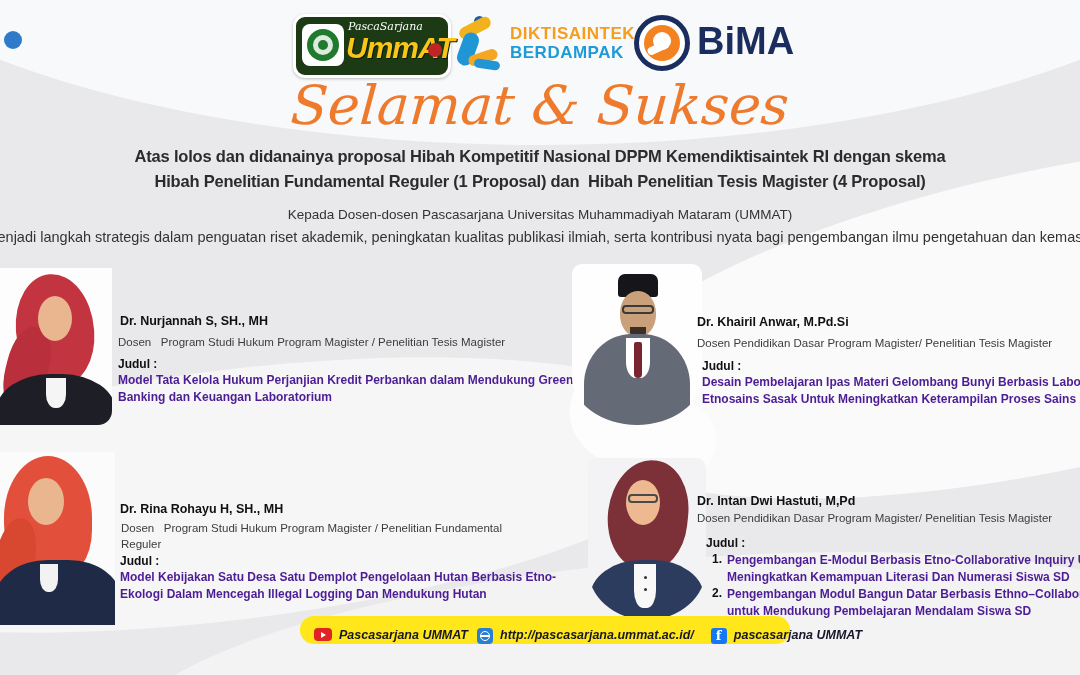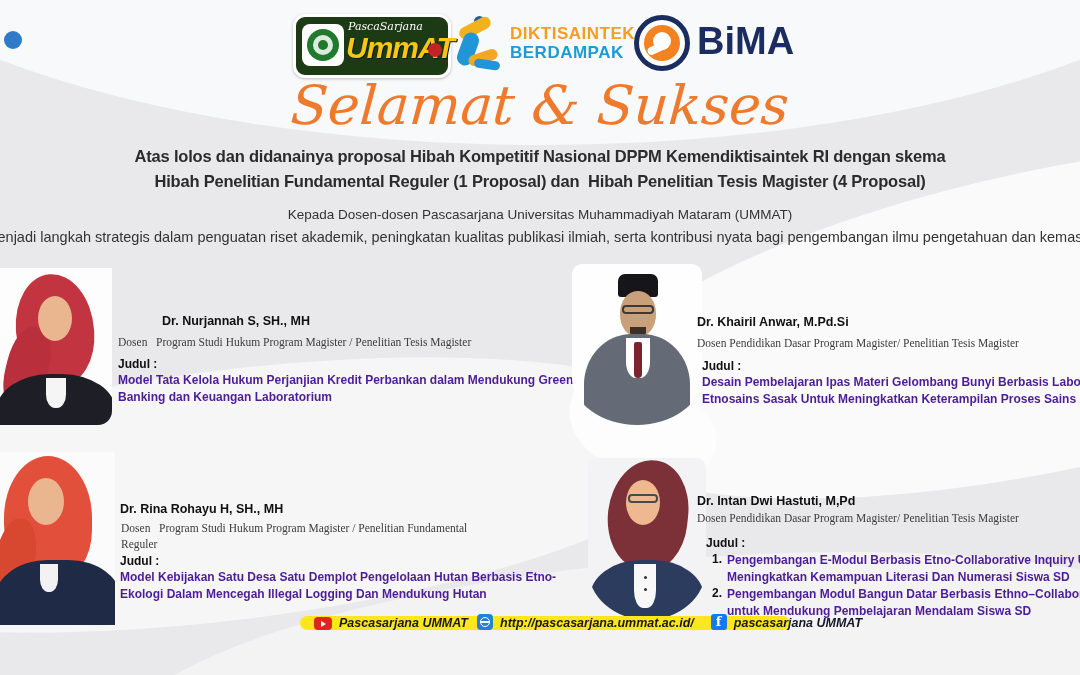--- a/index.html
+++ b/index.html
@@ -49,36 +49,36 @@
 
   
   .intro{width:1080px;text-align:center;color:#2b2b2b;white-space:pre;}
   .intro1{left:0;top:147px;font-size:16.5px;font-weight:600;letter-spacing:-.2px;}
   .intro2{left:0;top:172px;font-size:16.5px;font-weight:600;letter-spacing:-.2px;}
   .intro3{left:0;top:207px;font-size:13.5px;font-weight:500;color:#333;}
   .intro4{left:50%;top:229px;transform:translateX(-50%);font-size:14.5px;font-weight:500;color:#333;white-space:pre;width:max-content;text-align:center;}
 
   
   .pname{font-size:12.5px;font-weight:800;color:#101010;white-space:pre;}
-  .prole{font-size:11.5px;color:#3c3c3c;white-space:pre;font-family:Liberation Serif, serif;}
+  .prole{font-size:11.5px;color:#3c3c3c;white-space:pre;}
   .pjudul{font-size:12px;font-weight:800;color:#101010;white-space:pre;}
   .ptitle{font-size:12px;font-weight:800;color:#4c1d95;white-space:pre;line-height:17px;}
   .pnum{font-size:12px;font-weight:800;color:#101010;white-space:pre;}
 
   
   .photo{overflow:hidden;}
   .ph1{left:0;top:268px;width:112px;height:157px;background:#fdfdfd;border-radius:0 0 14px 0;}
   .ph2{left:572px;top:264px;width:130px;height:161px;background:#fefefe;border-radius:10px 10px 50% 50%/10px 10px 30% 30%;}
   .ph3{left:0;top:452px;width:115px;height:173px;background:#fbfbfc;}
   .ph4{left:588px;top:458px;width:118px;height:162px;background:#f3f3f5;border-radius:10px 10px 50% 50%/10px 10px 32% 32%;}
   .shape{position:absolute;}
 
   
-  .footer-pill{left:300px;top:616px;width:490px;height:14px;background:#ffe71c;border-radius:15px;
-    display:flex;align-items:flex-end;padding:0 14px;box-sizing:border-box;gap:7px;}
+  .footer-pill{left:300px;top:616px;width:490px;height:28px;background:#ffe71c;border-radius:15px;
+    display:flex;align-items:flex-start;padding:12px 14px;box-sizing:border-box;gap:7px;}
   .f-label{font-size:12.5px;font-weight:700;font-style:italic;color:#17172a;white-space:pre;}
   .yt-icon{width:18px;height:13px;background:#e02424;border-radius:4px;position:relative;flex:0 0 auto;}
   .yt-icon::after{content:"";position:absolute;left:7px;top:3.5px;border-left:5px solid #fff;border-top:3px solid transparent;border-bottom:3px solid transparent;}
   .globe-icon{width:16px;height:16px;background:#2a7fd4;border-radius:4px;position:relative;flex:0 0 auto;}
   .globe-icon::before{content:"";position:absolute;left:3px;top:3px;width:8px;height:8px;border:1.4px solid #fff;border-radius:50%;}
   .globe-icon::after{content:"";position:absolute;left:3px;top:7.3px;width:10px;height:1.4px;background:#fff;}
   .fb-icon{width:16px;height:16px;background:#1877f2;border-radius:3px;position:relative;flex:0 0 auto;}
   .fb-icon::after{content:"f";position:absolute;left:5px;top:0px;color:#fff;font-weight:800;font-size:13px;font-family:"DejaVu Serif",serif;}
 </style>
 </head>
@@ -125,21 +125,21 @@
 <div class="abs intro4">ni menjadi langkah strategis dalam penguatan riset akademik, peningkatan kualitas publikasi ilmiah, serta kontribusi nyata bagi pengembangan ilmu pengetahuan dan kemaslaha</div>
 
 <div class="abs photo ph1">
   <div class="shape" style="left:16px;top:6px;width:78px;height:112px;background:#c23440;border-radius:48% 52% 46% 50%;transform:rotate(-4deg);"></div>
   <div class="shape" style="left:6px;top:58px;width:42px;height:86px;background:#b92f3b;border-radius:45%;transform:rotate(14deg);"></div>
   <div class="shape" style="left:38px;top:28px;width:34px;height:45px;background:#e9b68f;border-radius:50%;"></div>
   <div class="shape" style="left:-4px;top:106px;width:120px;height:54px;background:#1e1e26;border-radius:45% 45% 0 0/70% 70% 0 0;"></div>
   <div class="shape" style="left:46px;top:110px;width:20px;height:30px;background:#f5f5f5;border-radius:0 0 45% 45%;"></div>
 </div>
 
-<div class="abs pname" style="left:120px;top:314px;margin-left:42px;">Dr. Nurjannah S, SH., MH</div>
+<div class="abs pname" style="left:120px;top:314px;">Dr. Nurjannah S, SH., MH</div>
 <div class="abs prole" style="left:118px;top:336px;">Dosen   Program Studi Hukum Program Magister / Penelitian Tesis Magister</div>
 <div class="abs pjudul" style="left:118px;top:357px;">Judul :</div>
 <div class="abs ptitle" style="left:118px;top:372px;">Model Tata Kelola Hukum Perjanjian Kredit Perbankan dalam Mendukung Green</div>
 <div class="abs ptitle" style="left:118px;top:389px;">Banking dan Keuangan Laboratorium</div>
 
 <div class="abs photo ph2">
   <div class="shape" style="left:46px;top:10px;width:40px;height:23px;background:#15151a;border-radius:7px 7px 3px 3px;"></div>
   <div class="shape" style="left:48px;top:27px;width:36px;height:46px;background:#caa07a;border-radius:48%;"></div>
   <div class="shape" style="left:50px;top:41px;width:32px;height:9px;border:2px solid #3a3a3a;border-radius:4px;box-sizing:border-box;"></div>
   <div class="shape" style="left:58px;top:63px;width:16px;height:11px;background:#3b2f28;border-radius:0 0 50% 50%;"></div>

